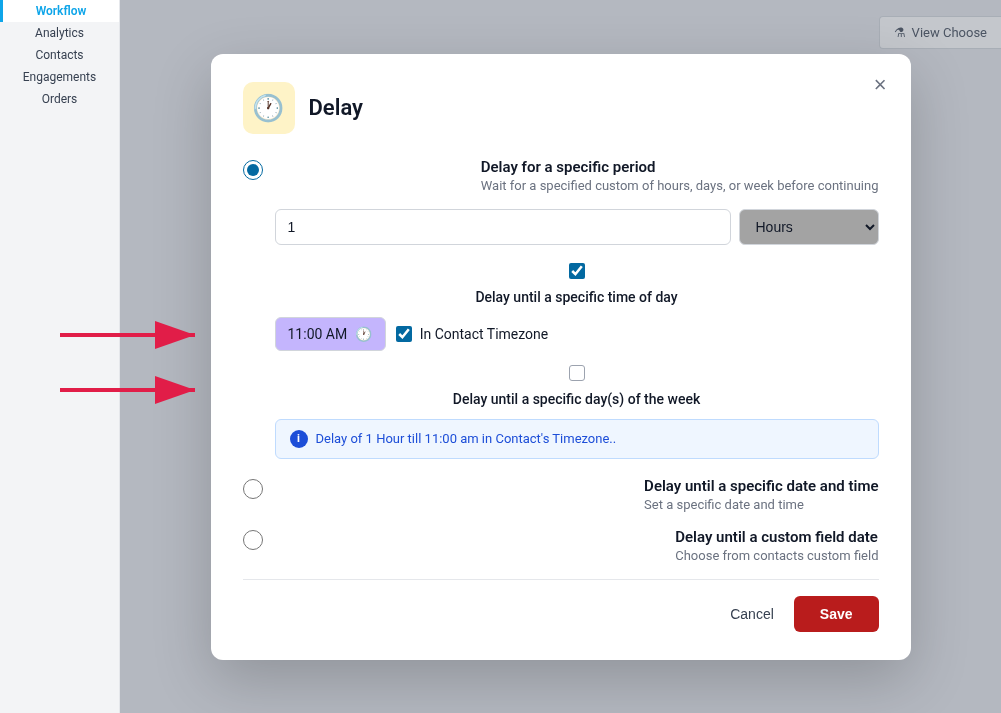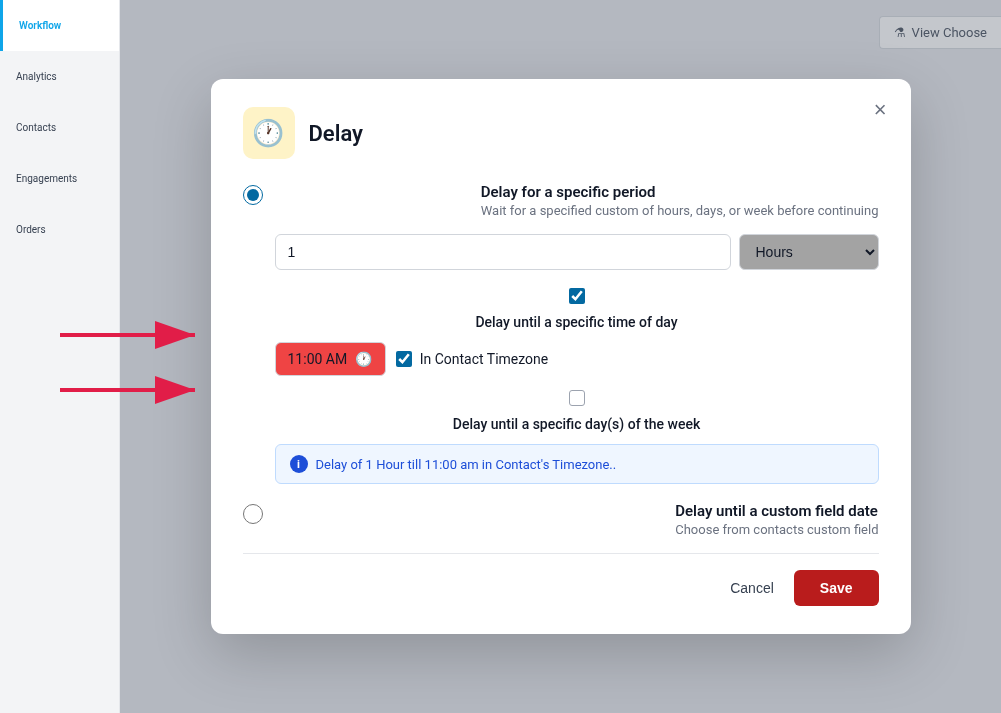--- a/index.html
+++ b/index.html
@@ -15,24 +15,25 @@
     
     .sidebar {
       position: absolute;
       left: 0; top: 0;
       width: 120px;
       height: 713px;
       background: #f3f4f6;
       border-right: 1px solid #e5e7eb;
     }
     .sidebar-item {
-      padding: 20px 16px;
-      font-size: 10px;
+      padding: 4px 16px;
+      font-size: 12px;
       color: #374151;
       cursor: pointer;
+      text-align: center;
     }
     .sidebar-item.active {
       color: #0ea5e9;
       border-left: 3px solid #0ea5e9;
       font-weight: 600;
       background: #fff;
     }
 
     
     .main-area {
@@ -197,21 +198,21 @@
       margin-left: 32px;
       margin-bottom: 14px;
     }
     .time-input-wrapper {
       display: flex;
       align-items: center;
       border: 1px solid #d1d5db;
       border-radius: 6px;
       padding: 8px 12px;
       gap: 8px;
-      background: #ef4444;
+      background: #c4b5fd;
     }
     .time-input-wrapper span {
       font-size: 14px;
       color: #111827;
     }
     .time-icon {
       color: #6b7280;
       font-size: 16px;
     }
     .timezone-check {
@@ -364,20 +365,27 @@
       <div class="checkbox-row">
         <div class="checkbox-unchecked"></div>
         <label class="checkbox-label">Delay until a specific day(s) of the week</label>
       </div>
 
       <div class="info-banner">
         <div class="info-icon">i</div>
         <span>Delay of 1 Hour till 11:00 am in Contact's Timezone..</span>
       </div>
 
+      <div class="radio-option">
+        <input type="radio" class="radio-input" name="delay-type" style="">
+        <div>
+          <div class="radio-label">Delay until a specific date and time</div>
+          <div class="radio-desc">Set a specific date and time</div>
+        </div>
+      </div>
 
       <div class="radio-option">
         <input type="radio" class="radio-input" name="delay-type" style="">
         <div>
           <div class="radio-label">Delay until a custom field date</div>
           <div class="radio-desc">Choose from contacts custom field</div>
         </div>
       </div>
 
       <div class="modal-footer">

